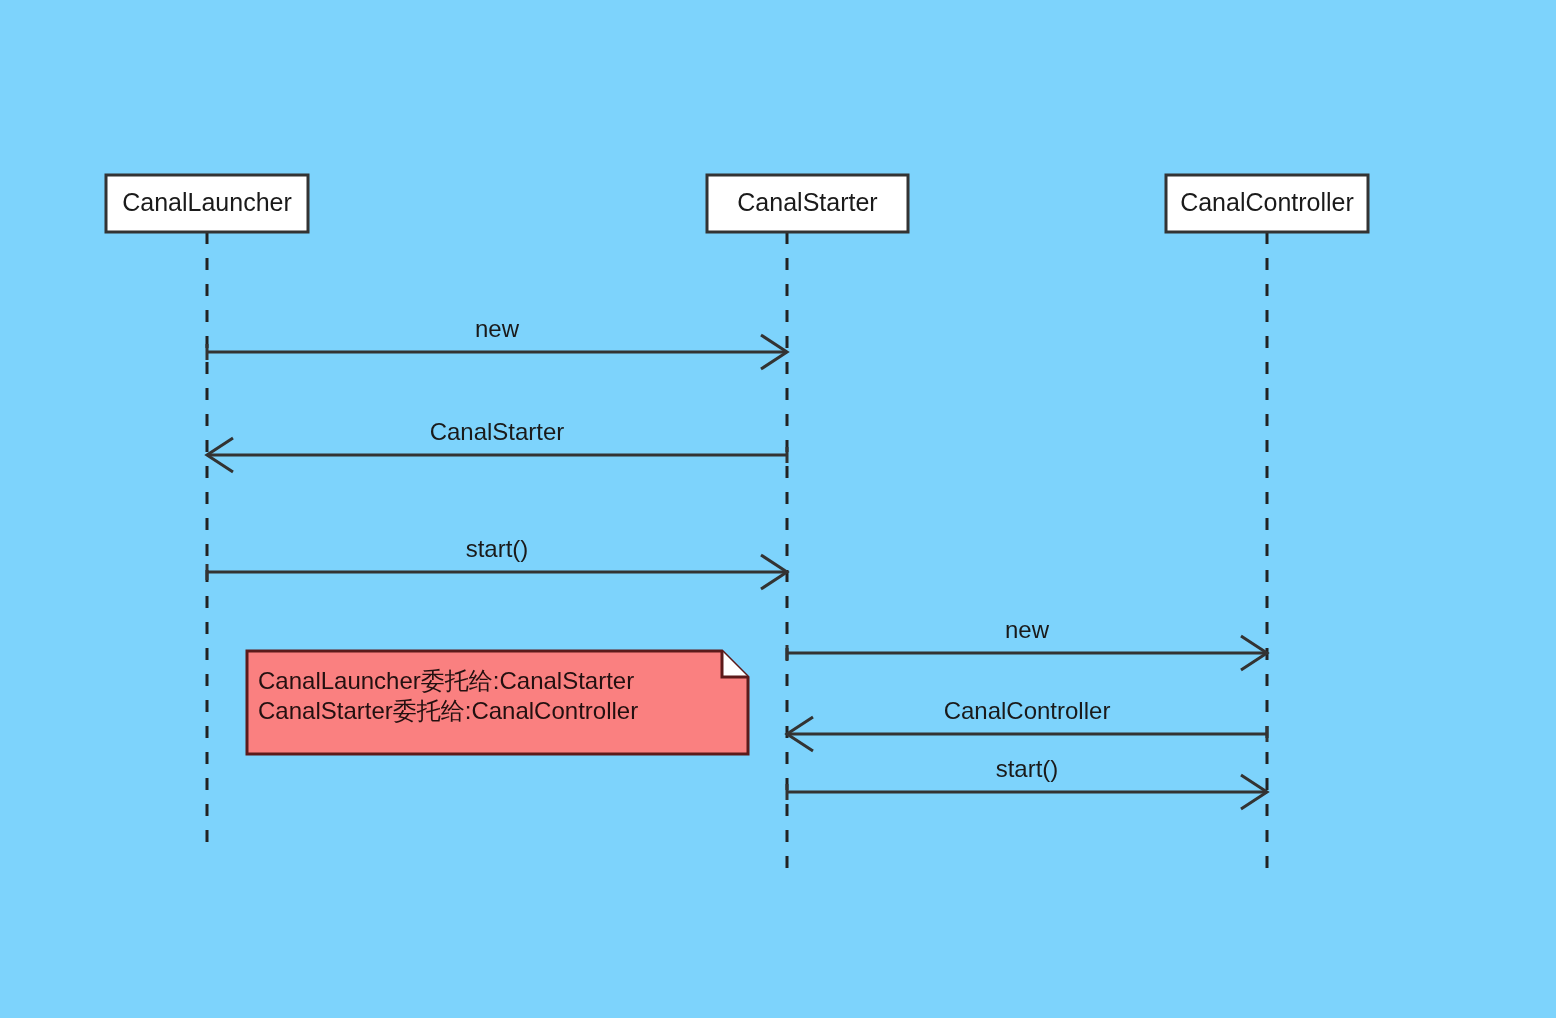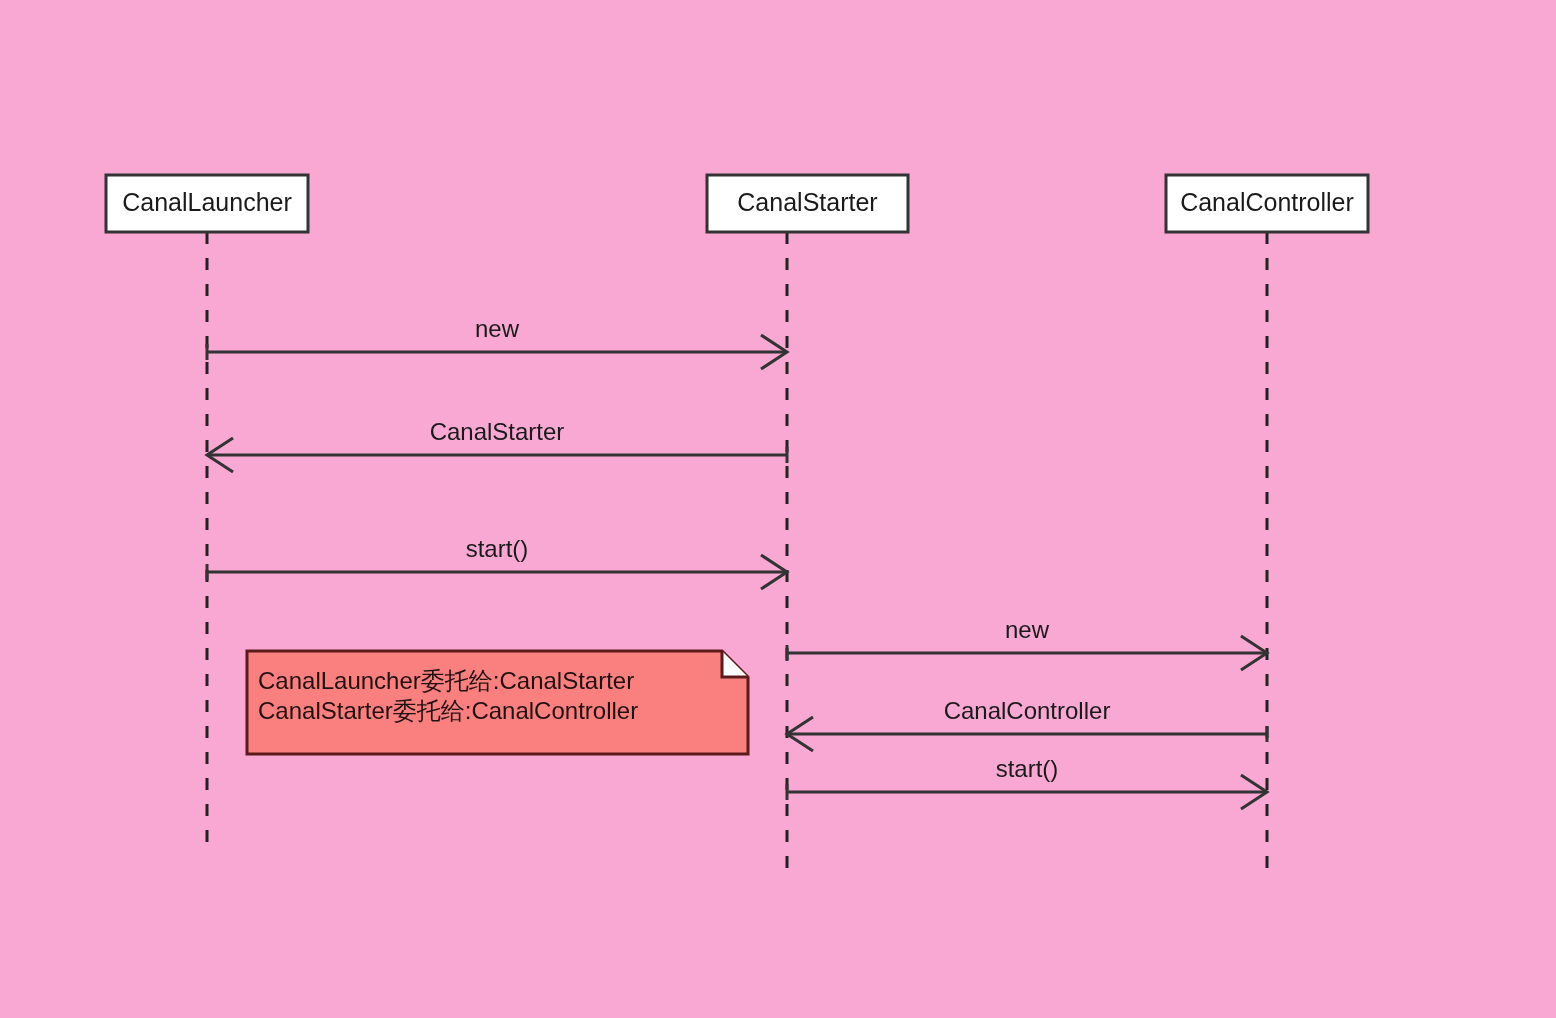--- a/index.html
+++ b/index.html
@@ -8,21 +8,21 @@
     padding: 0;
     background: #ffffff;
   }
   body {
     font-family: "Liberation Sans", "DejaVu Sans", sans-serif;
   }
   #canvas {
     position: relative;
     width: 1556px;
     height: 1018px;
-    background: #f9a8d4;
+    background: #7dd3fc;
     overflow: hidden;
   }
   #diagram-svg {
     position: absolute;
     left: 0;
     top: 0;
     width: 1556px;
     height: 1018px;
   }
   .participant-label {

